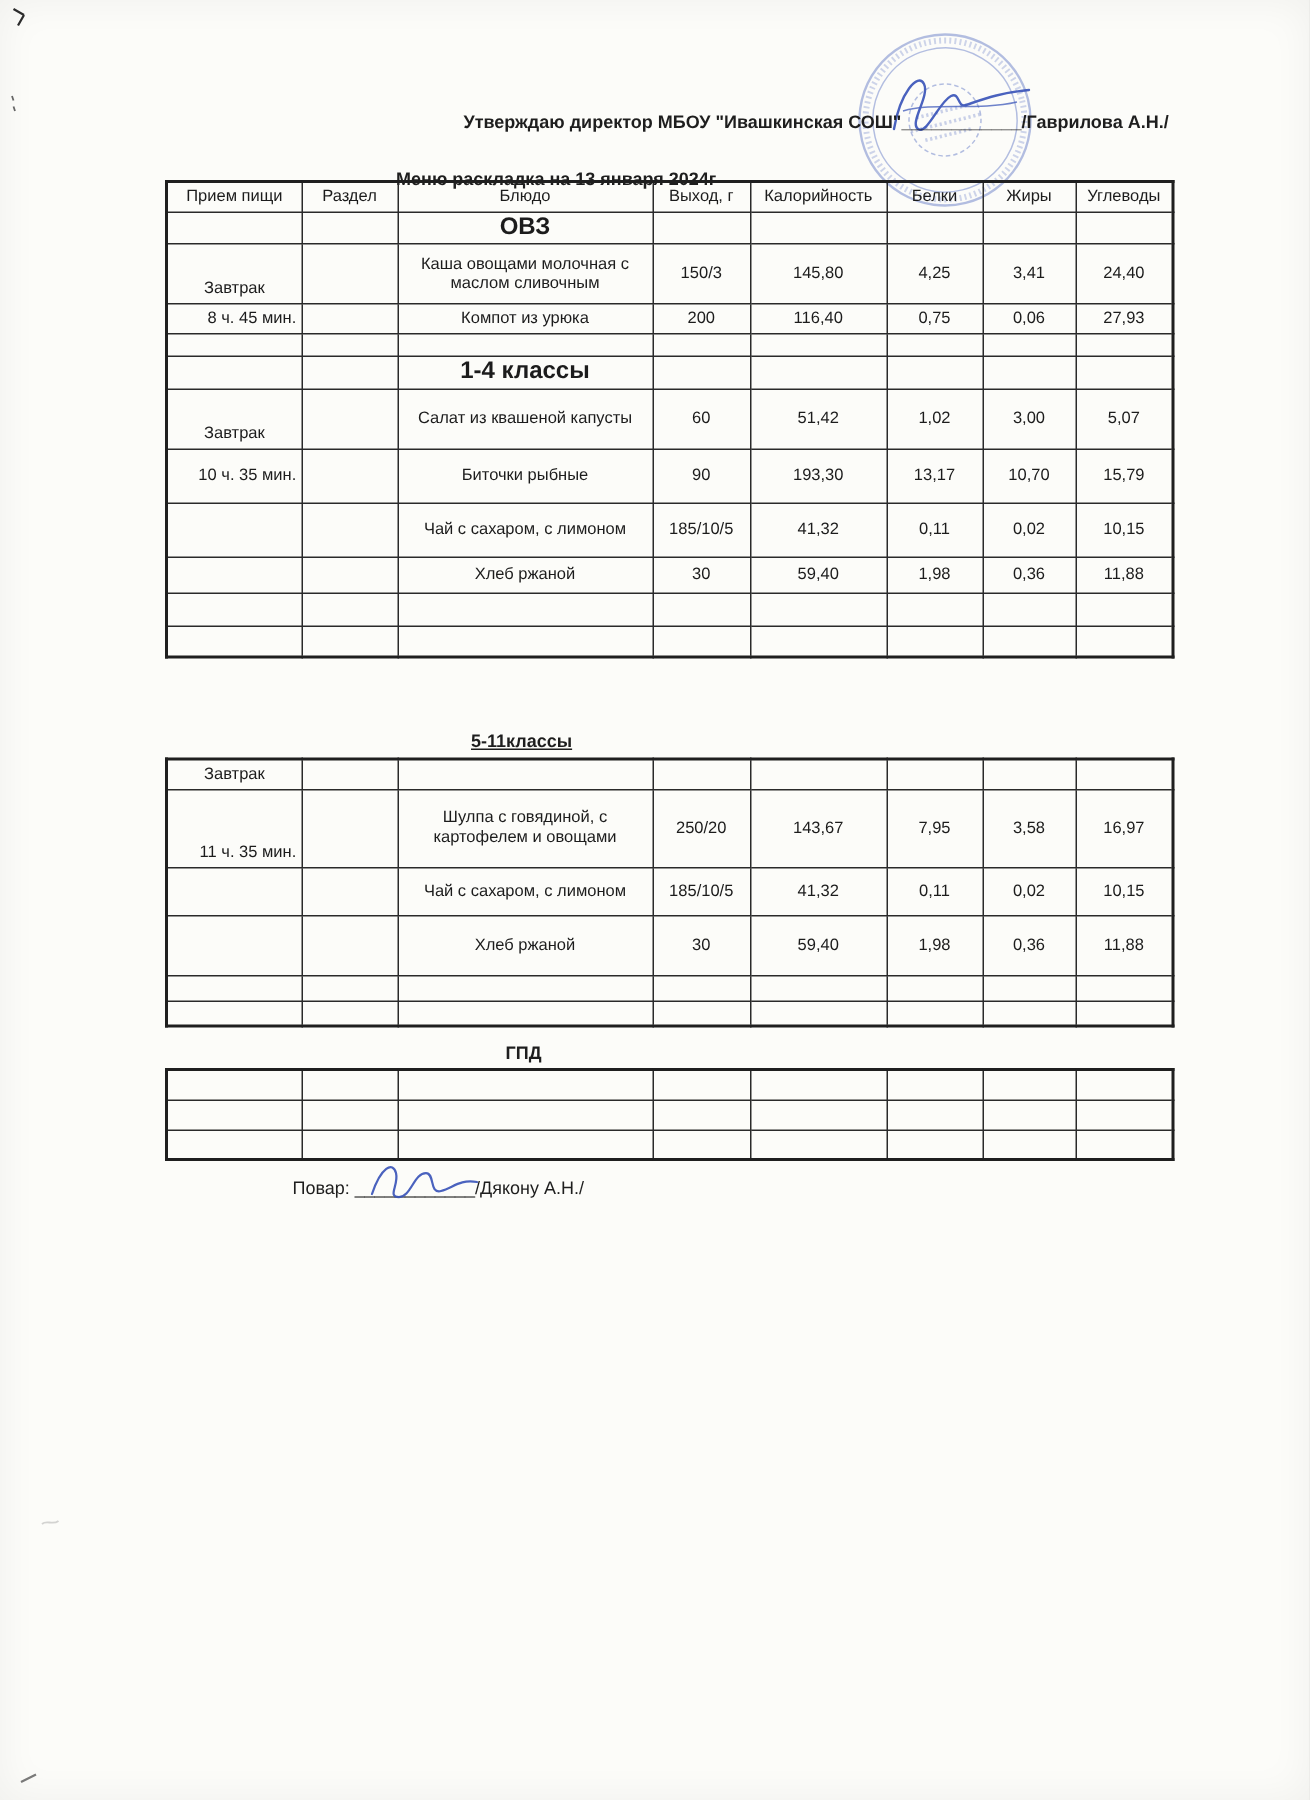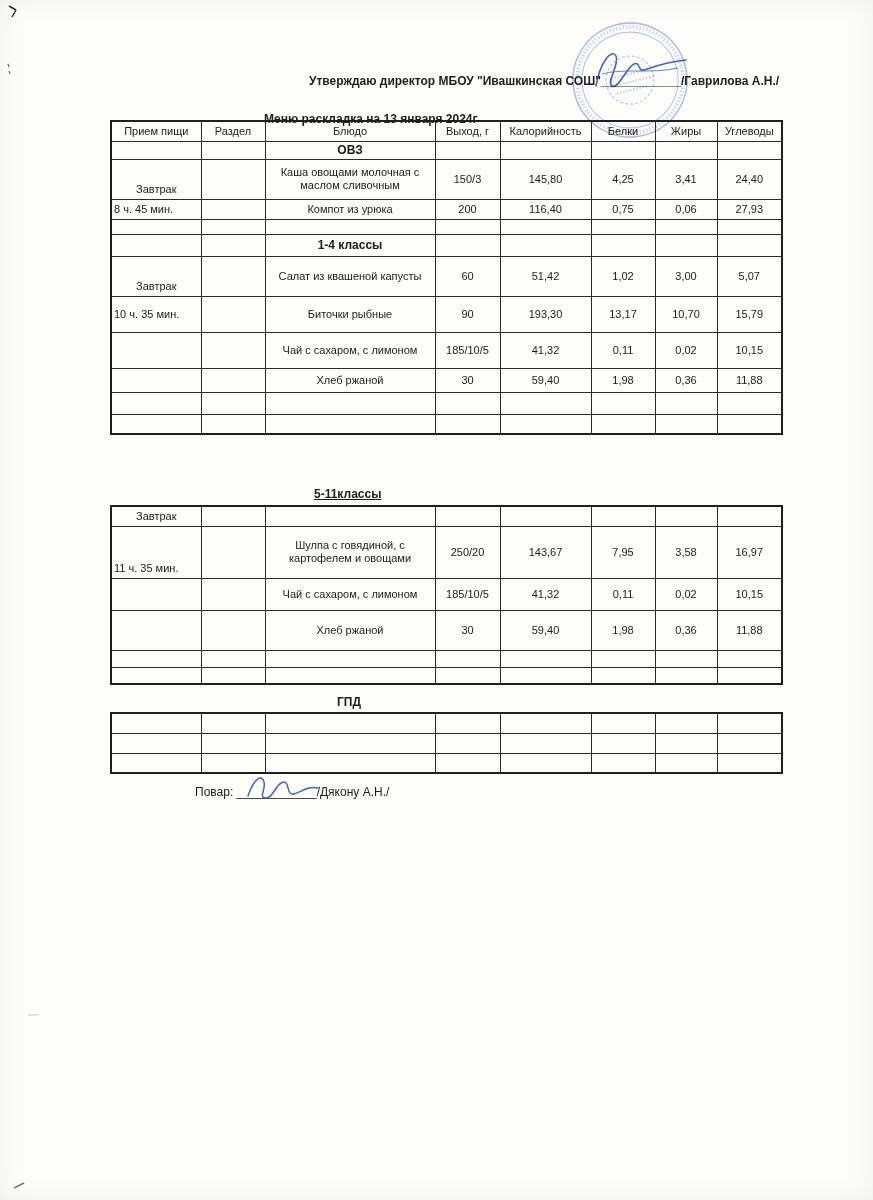--- a/index.html
+++ b/index.html
@@ -16,22 +16,22 @@
     width:671px;border:2px solid #1f1f1f;background:transparent;
   }
   .menu-table th,.menu-table td{
     border:1px solid #2a2a2a;font-size:11px;line-height:1.18;text-align:center;
     vertical-align:middle;padding:1px 3px;color:#1c1c1c;font-weight:400;overflow:hidden;
     font-family:"Liberation Sans","DejaVu Sans",sans-serif;
   }
   #table1{top:120px;border-radius:17px;}
   #table2{top:505px;}
   #table3{top:712px;}
-  tr.section-row td{font-weight:700;font-size:12px;}
-  td.al{text-align:left;padding-left:2px;}
+  tr.section-row td{font-weight:700;font-size:16px;}
+  td.al{text-align:right;padding-left:2px;}
   td.vb{vertical-align:bottom;padding-bottom:3px;}
   .section-heading{position:absolute;font-size:12px;font-weight:700;}
   .h511{top:487px;left:314px;text-decoration:underline;}
   .hgpd{top:695px;left:337px;}
   .cook-line{position:absolute;top:785px;left:195px;font-size:12px;white-space:nowrap;}
   .stamp,.sig,.artifact{position:absolute;pointer-events:none;}
   .stamp{top:8px;left:550px;opacity:.5;}
   .sig-director{top:44px;left:582px;opacity:.9;}
   .sig-cook{top:766px;left:240px;opacity:.9;}
 </style>

